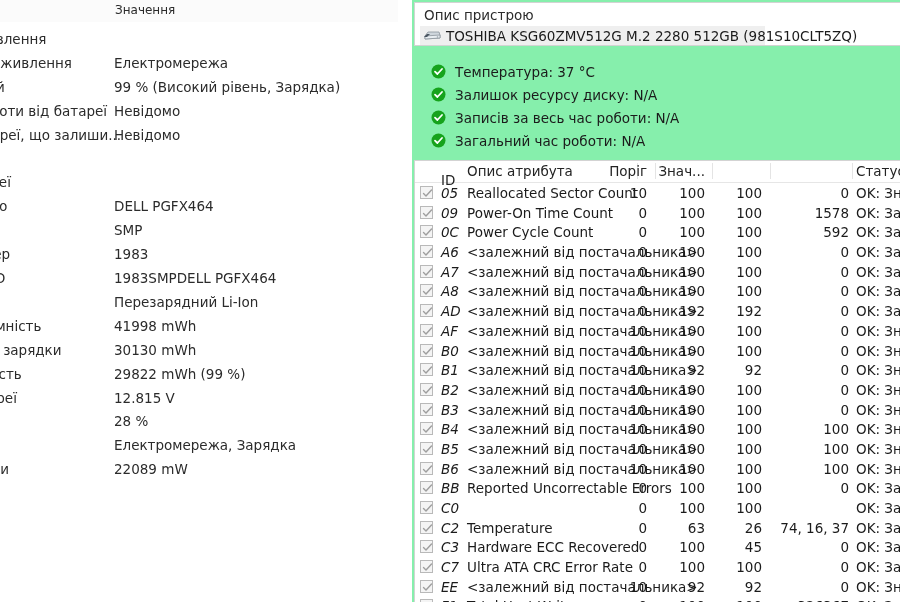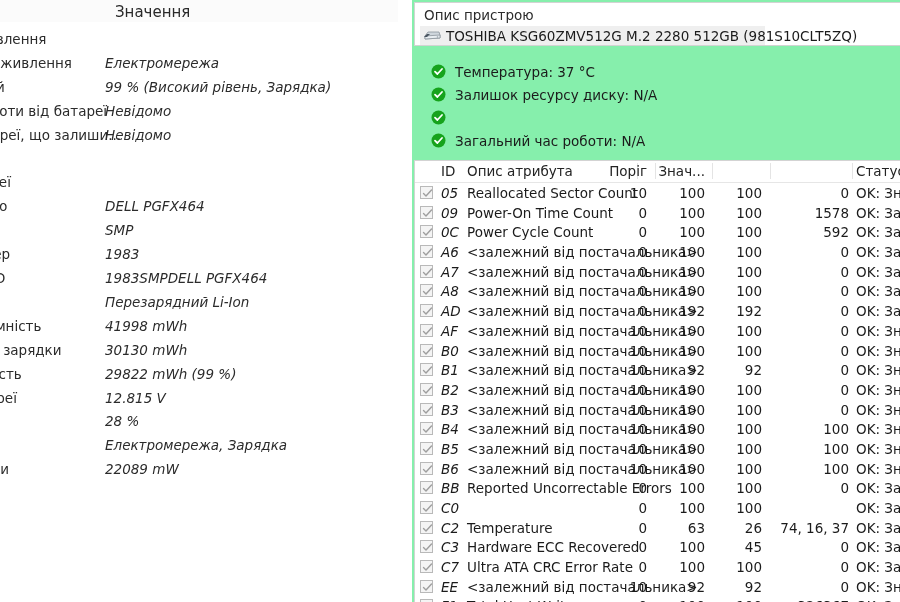--- a/index.html
+++ b/index.html
@@ -8,25 +8,25 @@
     background:#ffffff;
     font-family:"DejaVu Sans","Liberation Sans",sans-serif;
     font-size:13px;color:#1b1b1b;
     -webkit-font-smoothing:antialiased;
   }
   .screen{position:relative;width:900px;height:602px;background:#ffffff;}
 
   
   .left-panel{position:absolute;left:0;top:0;width:398px;height:602px;background:#ffffff;overflow:hidden;}
   .lp-head{position:absolute;left:0;top:0;width:398px;height:22px;background:#fbfbfb;}
-  .lp-head .hcell{position:absolute;top:3px;font-size:15px;color:#2a2a2a;}
+  .lp-head .hcell{position:absolute;top:3px;font-size:12px;color:#2a2a2a;}
   .lp-head .hcell.c2{left:115px;}
   .lrow{position:absolute;left:0;width:398px;height:24px;}
   .lrow .lab{position:absolute;top:2px;font-size:13.5px;color:#2b2b2b;white-space:nowrap;}
-  .lrow .val{position:absolute;left:105px;top:2px;font-size:13.5px;color:#2b2b2b;white-space:nowrap;font-style:italic;}
+  .lrow .val{position:absolute;left:114px;top:2px;font-size:13.5px;color:#2b2b2b;white-space:nowrap;}
 
   
   .v-split{position:absolute;left:398px;top:0;width:14px;height:602px;background:#ffffff;}
   .v-track{position:absolute;left:401px;top:0;width:7px;height:602px;background:#f4f4f4;}
 
   
   .right-panel{position:absolute;left:412px;top:0;width:488px;height:602px;background:#86efac;overflow:hidden;}
 
   .dev-box{position:absolute;left:2px;top:2px;width:489px;height:44px;border:1px solid #d3d3d3;background:#ffffff;box-sizing:border-box;}
   .dev-caption{position:absolute;left:9px;top:4px;font-size:13.5px;color:#2b2b2b;}
@@ -183,33 +183,34 @@
               <circle cx="7.5" cy="7.5" r="7" fill="#16a31c"></circle>
               <path d="M4 7.6 L6.4 10 L11 5" fill="none" stroke="#ffffff" stroke-width="1.8" stroke-linecap="round" stroke-linejoin="round"></path>
             </svg></span>
           <span class="health-text">Залишок ресурсу диску: N/A</span>
         </div>
         <div class="health-row">
           <span class="ok-badge"><svg width="15" height="15" viewBox="0 0 15 15">
               <circle cx="7.5" cy="7.5" r="7" fill="#16a31c"></circle>
               <path d="M4 7.6 L6.4 10 L11 5" fill="none" stroke="#ffffff" stroke-width="1.8" stroke-linecap="round" stroke-linejoin="round"></path>
             </svg></span>
+          <span class="health-text">Записів за весь час роботи: N/A</span>
         </div>
         <div class="health-row">
           <span class="ok-badge"><svg width="15" height="15" viewBox="0 0 15 15">
               <circle cx="7.5" cy="7.5" r="7" fill="#16a31c"></circle>
               <path d="M4 7.6 L6.4 10 L11 5" fill="none" stroke="#ffffff" stroke-width="1.8" stroke-linecap="round" stroke-linejoin="round"></path>
             </svg></span>
           <span class="health-text">Загальний час роботи: N/A</span>
         </div>
       </div>
 
     <div class="smart-table">
       <div class="st-head">
-        <span class="hc" style="left:26px;">ID</span>
+        <span class="hc" style="left:26px;margin-top:9px;">ID</span>
         <span class="hc" style="left:52px;">Опис атрибута</span>
         <span class="hsep" style="left:222px;"></span>
         <span class="hc" style="left:0;width:232px;text-align:right;">Поріг</span>
         <span class="hsep" style="left:240px;"></span>
         <span class="hc" style="left:0;width:290px;text-align:right;">Знач...</span>
         <span class="hsep" style="left:297px;"></span>
         <span class="hsep" style="left:355px;"></span>
         <span class="hsep" style="left:437px;"></span>
         <span class="hc" style="left:441px;">Статус</span>
       </div>

